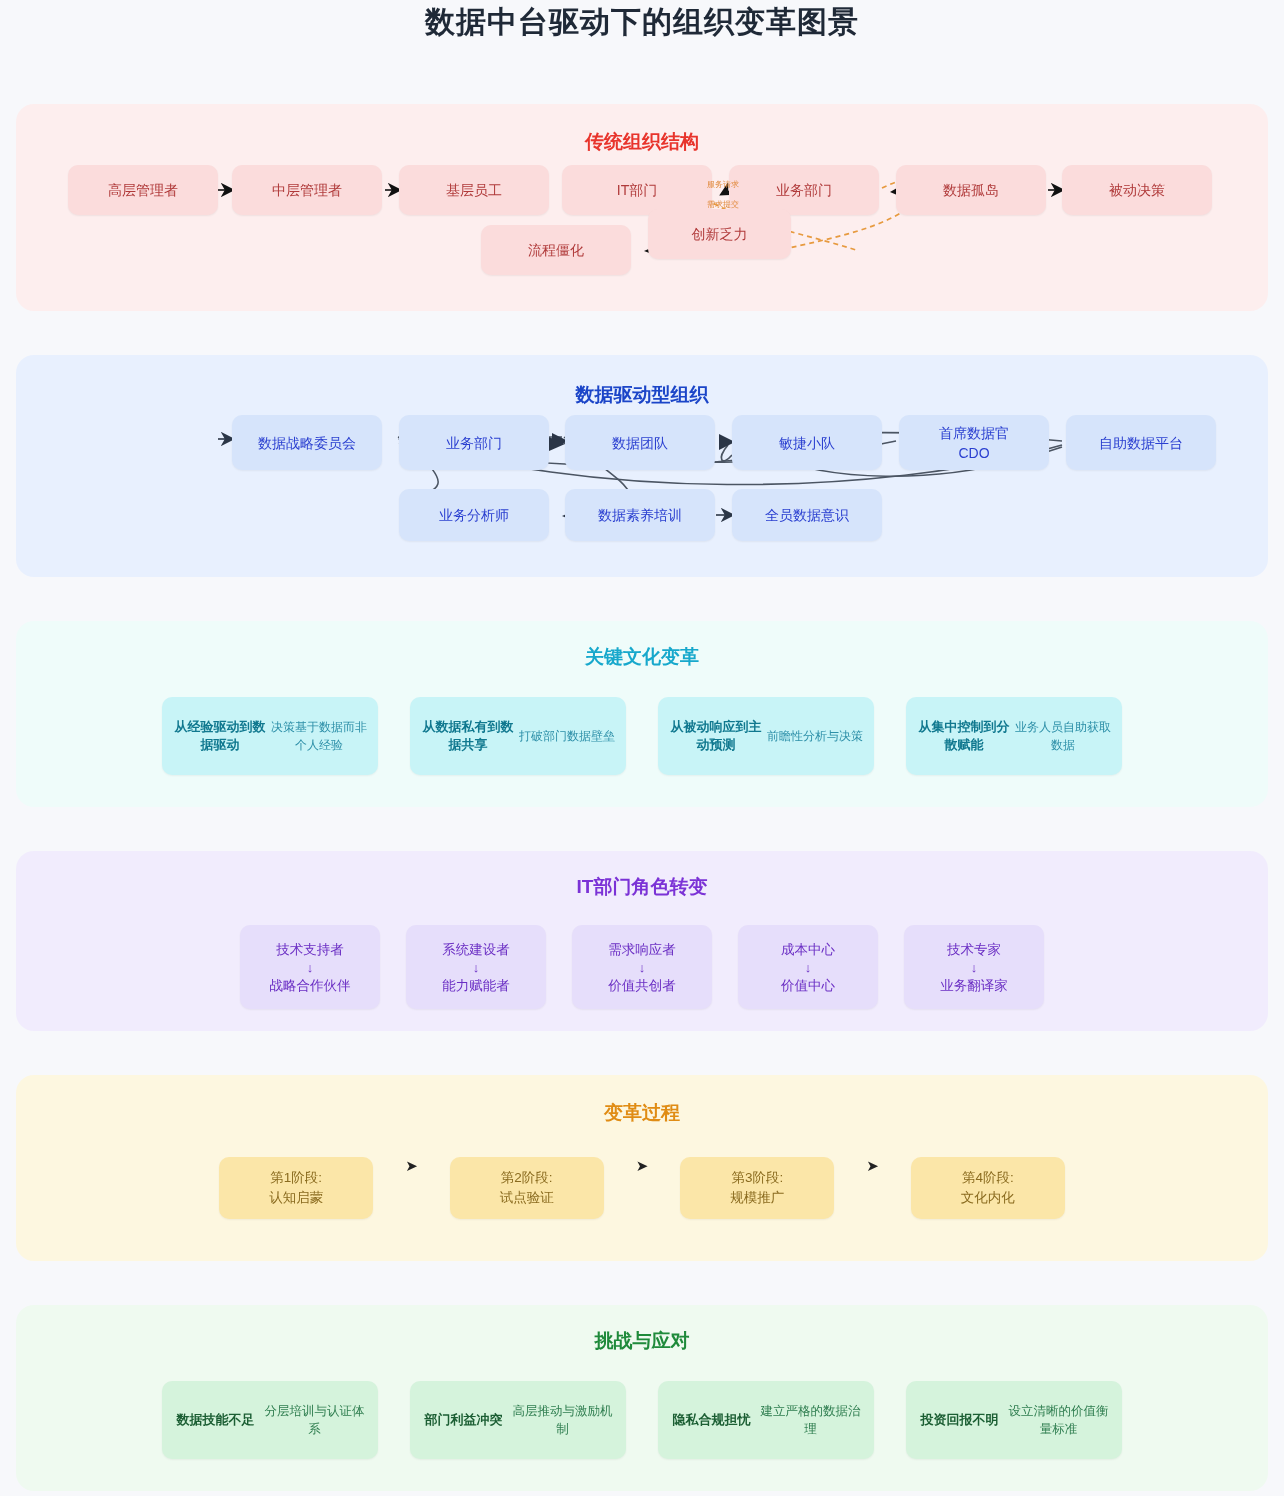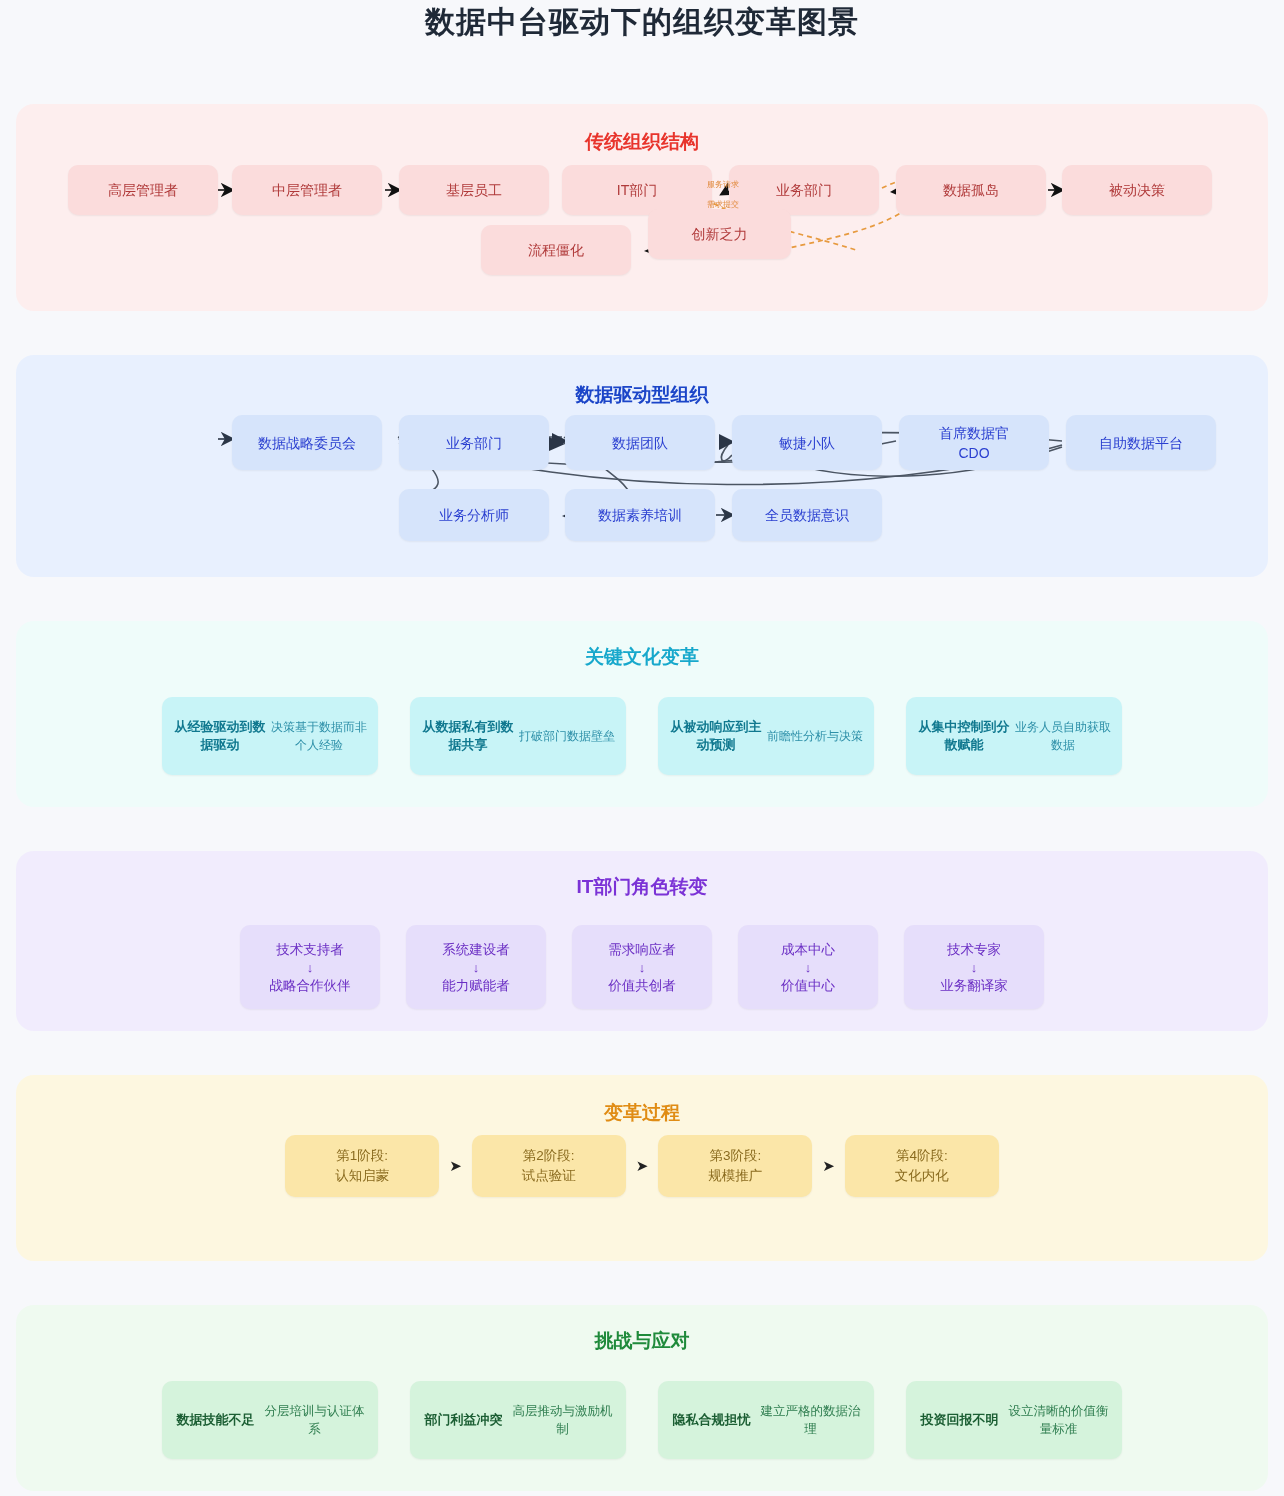--- a/index.html
+++ b/index.html
@@ -288,21 +288,21 @@
     <div class="it-card">
       <span>技术专家</span>
       <span class="arrow-down">↓</span>
       <span>业务翻译家</span>
     </div>
   </div>
 </div>
 
 <div class="section" id="sec-process">
   <div class="section-title">变革过程</div>
-  <div class="card-row" style="top:60px; gap:10px; align-items:center;">
+  <div class="card-row" style="top:82px; gap:32px; align-items:flex-start;">
     <div class="stage-card">
       <span>第1阶段:</span>
       <span>认知启蒙</span>
     </div>
     <div class="stage-arrow">➤</div>
     <div class="stage-card">
       <span>第2阶段:</span>
       <span>试点验证</span>
     </div>
     <div class="stage-arrow">➤</div>

